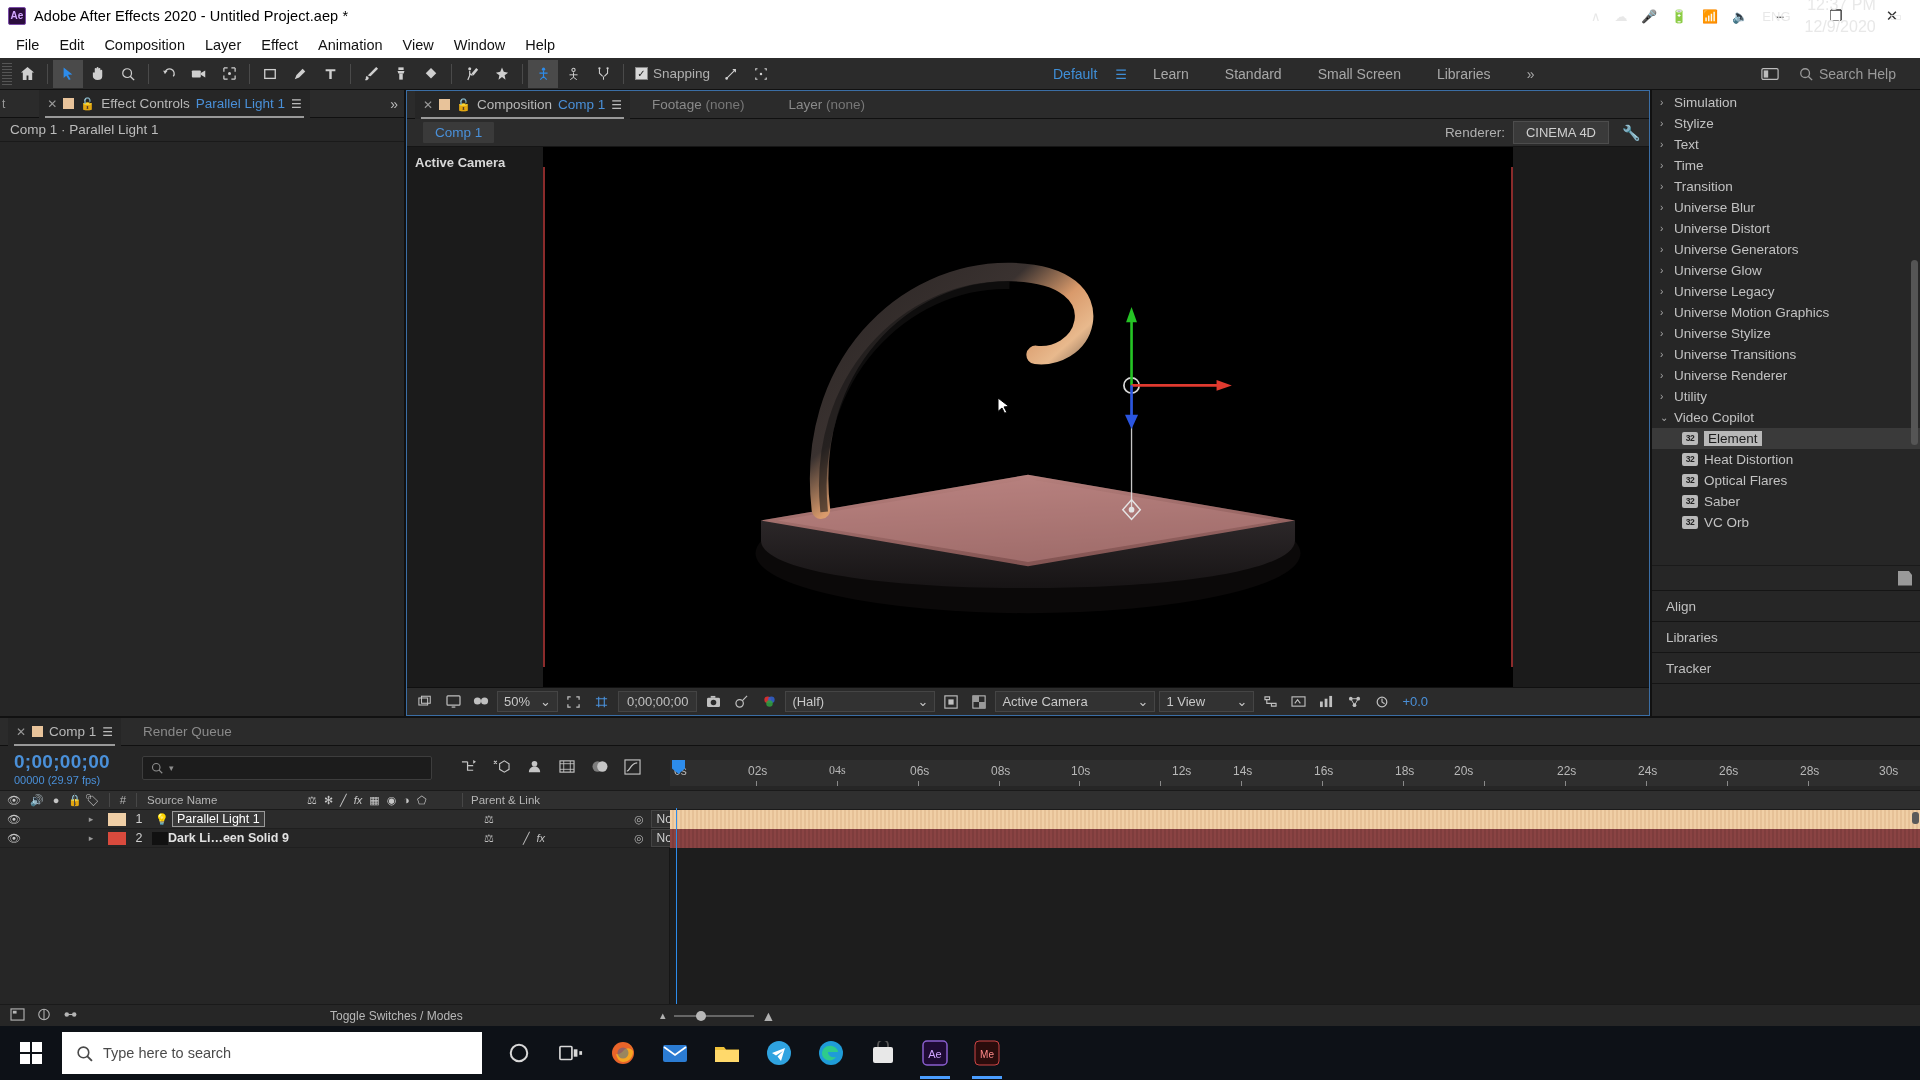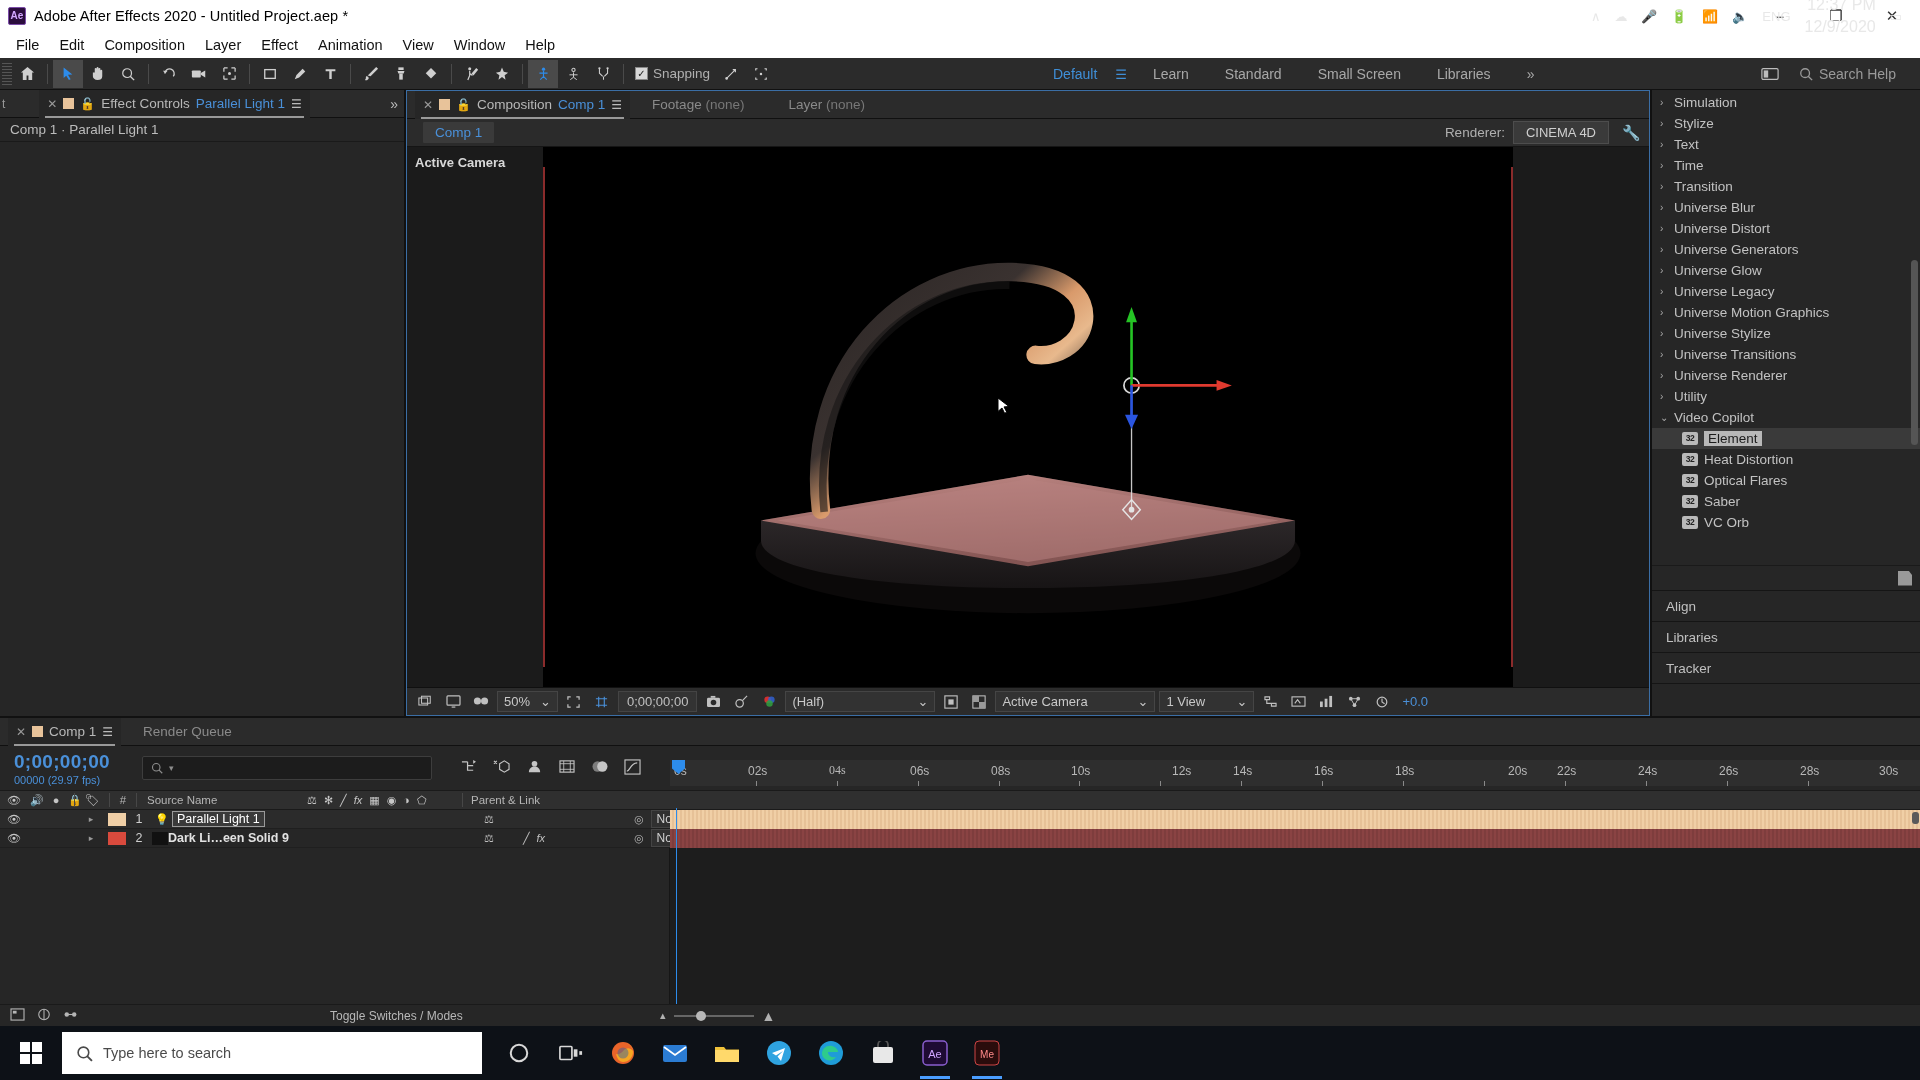--- a/index.html
+++ b/index.html
@@ -774,21 +774,21 @@
           <span class="tick-lbl" style="left:4px;">0s</span>
           <span class="tick-lbl" style="left:78px;">02s</span>
           <span class="tick-lbl" style="left:159px;font-family:Liberation Serif, serif;">04s</span>
           <span class="tick-lbl" style="left:240px;">06s</span>
           <span class="tick-lbl" style="left:321px;">08s</span>
           <span class="tick-lbl" style="left:401px;">10s</span>
           <span class="tick-lbl" style="left:482px;margin-left:20px;">12s</span>
           <span class="tick-lbl" style="left:563px;">14s</span>
           <span class="tick-lbl" style="left:644px;">16s</span>
           <span class="tick-lbl" style="left:725px;">18s</span>
-          <span class="tick-lbl" style="left:838px;">20s</span>
+          <span class="tick-lbl" style="left:784px;">20s</span>
           <span class="tick-lbl" style="left:887px;">22s</span>
           <span class="tick-lbl" style="left:968px;">24s</span>
           <span class="tick-lbl" style="left:1049px;">26s</span>
           <span class="tick-lbl" style="left:1130px;">28s</span>
           <span class="tick-lbl" style="left:1209px;">30s</span>
 
           <span class="tick-mark" style="left:86px;"></span>
             <span class="tick-mark" style="left:167px;"></span>
           <span class="tick-mark" style="left:248px;"></span>
             <span class="tick-mark" style="left:329px;"></span>

